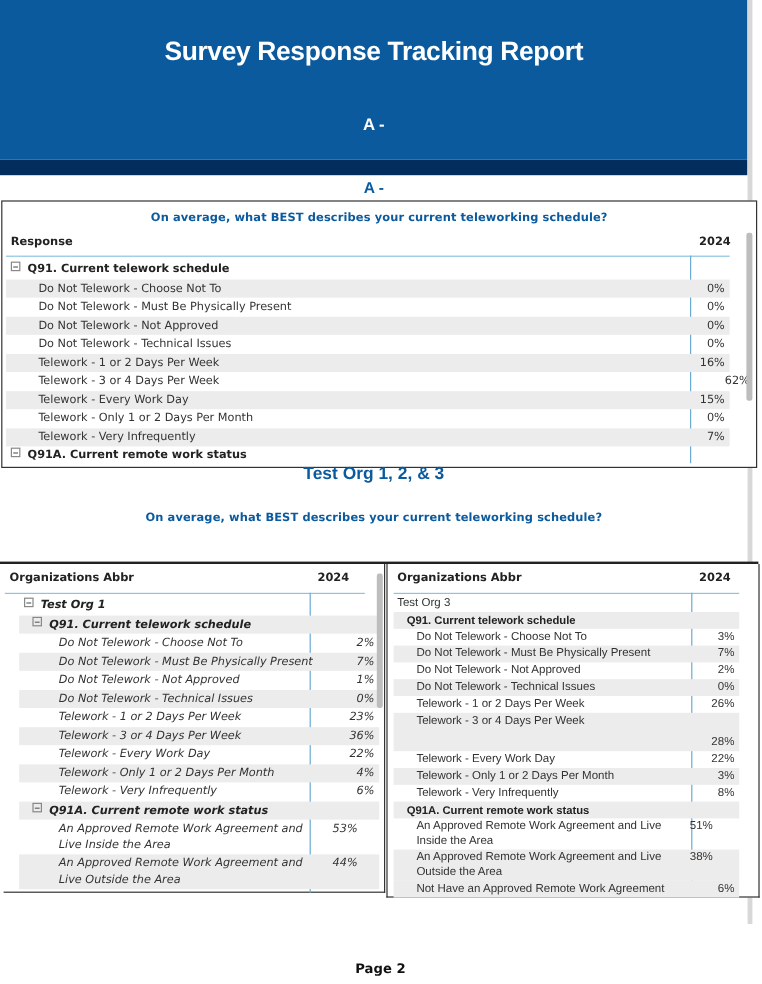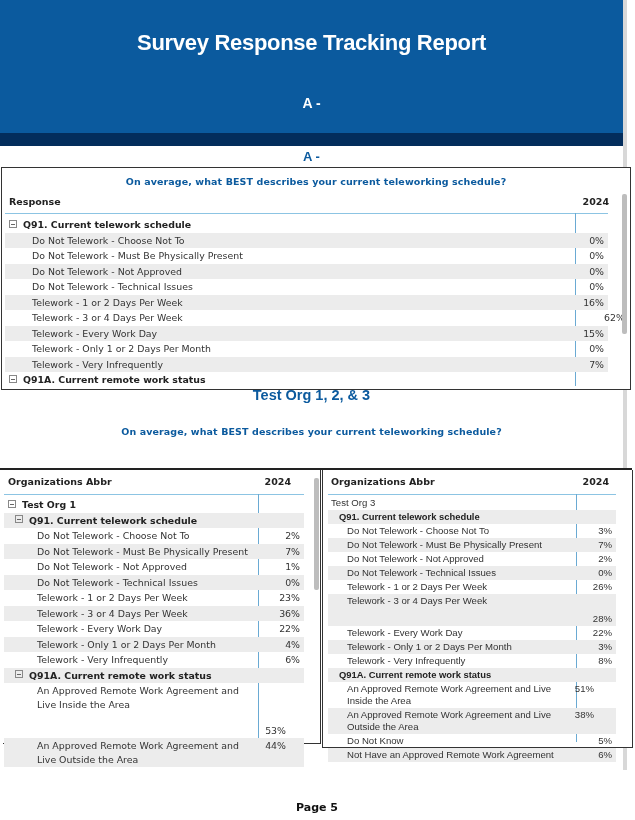--- a/index.html
+++ b/index.html
@@ -126,21 +126,21 @@
 <div class="question org-question">On average, what BEST describes your current teleworking schedule?</div>
 <div class="divider-bottom"></div>
 
 <div class="panel panel-left">
   <div class="tbl-head" style="left:5px; top:6px; width:283px;">
     <span class="c1">Organizations Abbr</span>
     <span class="c2">2024</span>
   </div>
   <div class="hline" style="left:1px; top:24px; width:300px;"></div>
   <div class="vline" style="left:255px; top:24px; height:250px;"></div>
-  <div class="rows" id="org1-rows" style="left:1px; top:27px; width:300px;">
+  <div class="rows" id="org1-rows" style="left:13px; top:27px; width:300px;font-style:italic;">
       <div class="row group">
         <div class="lbl" style="padding-left: 4px;"><span class="expander"></span><span>Test Org 1</span></div>
         <div class="val" style="width: 46px;"></div>
       </div>
       <div class="row alt group">
         <div class="lbl" style="padding-left: 11px;"><span class="expander"></span><span>Q91. Current telework schedule</span></div>
         <div class="val" style="width: 46px;"></div>
       </div>
       <div class="row">
         <div class="lbl" style="padding-left: 33px;"><span>Do Not Telework - Choose Not To</span></div>
@@ -177,21 +177,21 @@
       <div class="row">
         <div class="lbl" style="padding-left: 33px;"><span>Telework - Very Infrequently</span></div>
         <div class="val" style="width: 46px;">6%</div>
       </div>
       <div class="row alt group">
         <div class="lbl" style="padding-left: 11px;"><span class="expander"></span><span>Q91A. Current remote work status</span></div>
         <div class="val" style="width: 46px;"></div>
       </div>
       <div class="row wrap">
         <div class="lbl" style="padding-left: 33px; max-width: 240px;"><span>An Approved Remote Work Agreement and Live Inside the Area</span></div>
-        <div class="val" style="width: 46px; margin-top: 40px;">53%</div>
+        <div class="val" style="width: 46px;">53%</div>
       </div>
       <div class="row alt wrap">
         <div class="lbl" style="padding-left: 33px; max-width: 240px;"><span>An Approved Remote Work Agreement and Live Outside the Area</span></div>
         <div class="val" style="width: 46px;">44%</div>
       </div>
     </div>
   <div class="scroll-thumb" style="left:311px; top:8px; height:112px;"></div>
 </div>
 
 <div class="panel panel-right">
@@ -251,24 +251,20 @@
         <div class="val" style="width: 40px; line-height: 14px;"></div>
       </div>
       <div class="row wrap" style="font-size: 9.6px;">
         <div class="lbl" style="padding-left: 19px; max-width: 230px; line-height: 12px;"><span>An Approved Remote Work Agreement and Live Inside the Area</span></div>
         <div class="val" style="width: 40px; line-height: 14px;">51%</div>
       </div>
       <div class="row alt wrap" style="font-size: 9.6px;">
         <div class="lbl" style="padding-left: 19px; max-width: 230px; line-height: 12px;"><span>An Approved Remote Work Agreement and Live Outside the Area</span></div>
         <div class="val" style="width: 40px; line-height: 14px;">38%</div>
       </div>
-      <div class="row" style="font-size: 9.6px;">
-        <div class="lbl" style="padding-left: 19px; line-height: 14px;"><span>Do Not Know</span></div>
-        <div class="val" style="width: 40px; line-height: 14px;">5%</div>
-      </div>
       <div class="row alt" style="font-size: 9.6px;">
         <div class="lbl" style="padding-left: 19px; line-height: 14px;"><span>Not Have an Approved Remote Work Agreement</span></div>
         <div class="val" style="width: 40px; line-height: 14px;">6%</div>
       </div>
     </div>
 </div>
 
-<div class="page-footer">Page 5</div>
+<div class="page-footer">Page 2</div>
 
 </body></html>

